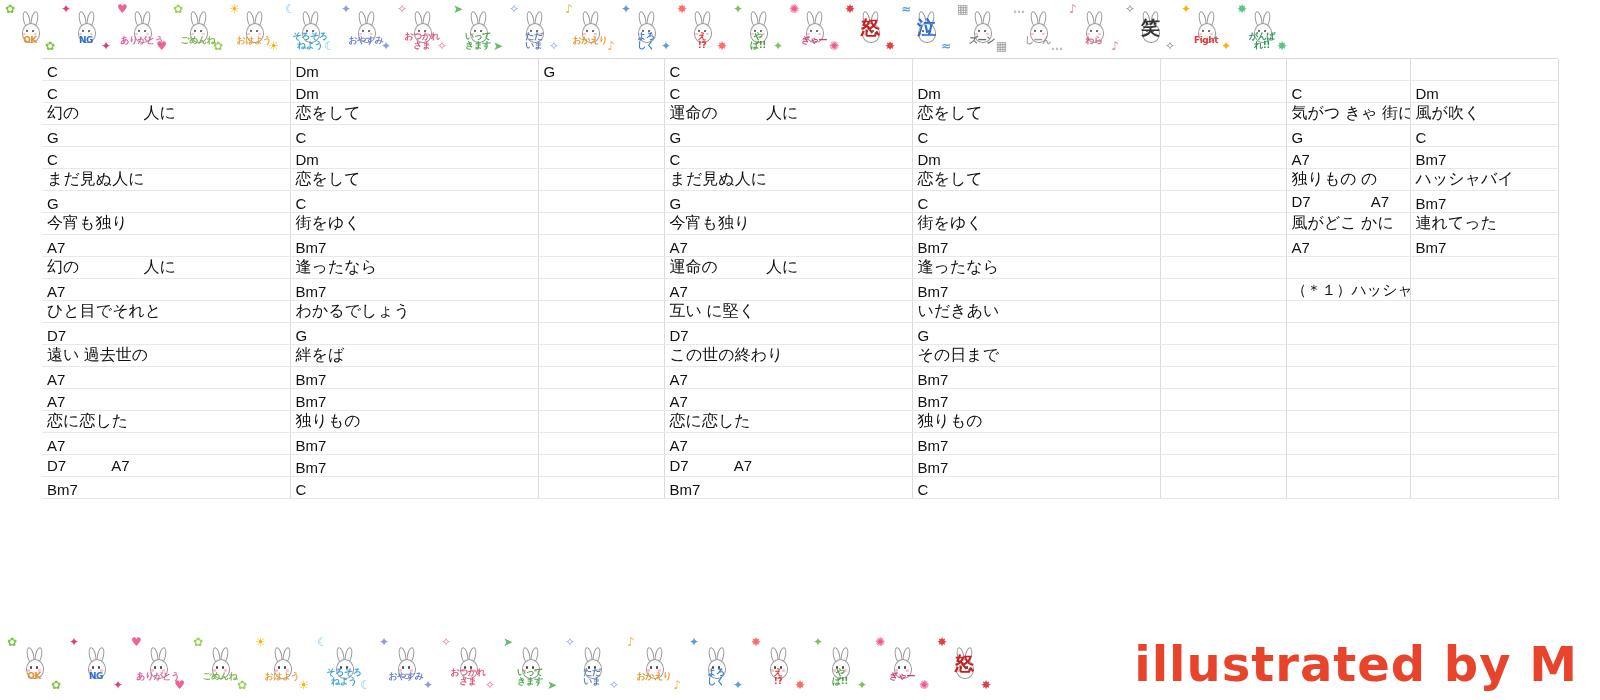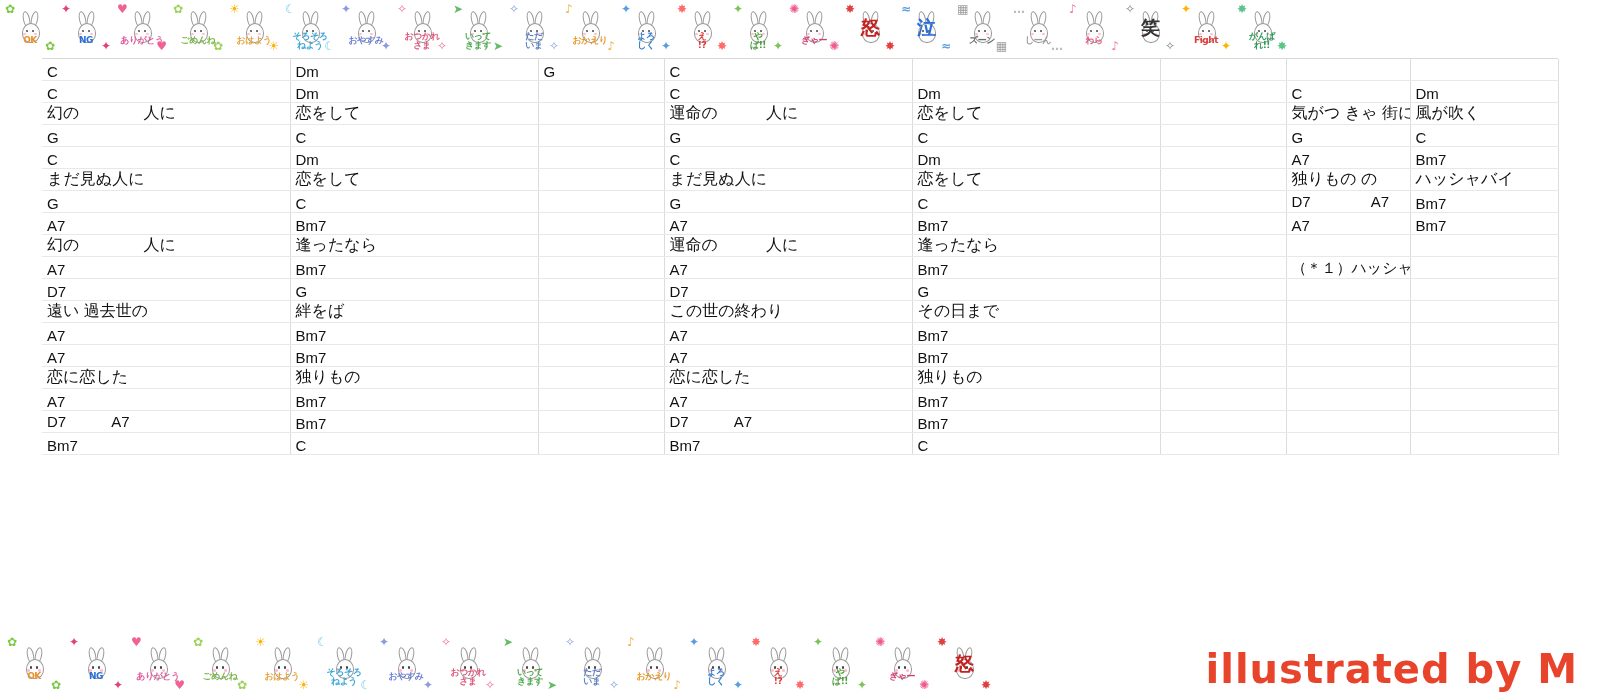--- a/index.html
+++ b/index.html
@@ -98,21 +98,21 @@
     font-size:27px;font-weight:bold;color:#111;letter-spacing:0px;
     padding-bottom:2px;
   }
   .subtitle{font-size:13px;color:#2244cc;}
   .capo{
     font-size:16px;color:#e03030;text-align:right;padding-right:8px;
   }
   .sign{
     position:absolute;right:22px;bottom:8px;
     font-family:"DejaVu Sans",sans-serif;
-    font-size:40px;font-weight:bold;color:#e8442c;
+    font-size:48px;font-weight:bold;color:#e8442c;
     letter-spacing:1px;
   }
 </style>
 </head>
 <body>
 
 <div class="page">
 
   <div class="sticker-strip" id="top-strip">
       <div class="sticker"><span class="deco tl" style="color:#7ac943">✿</span><span class="bunny"><span class="ear l"></span><span class="ear r"></span><span class="body"></span><span class="eye l"></span><span class="eye r"></span><span class="cheek l"></span><span class="cheek r"></span></span><span class="word" style="color:#e8912c">OK</span><span class="deco br" style="color:#7ac943">✿</span></div>
@@ -227,20 +227,30 @@
             <td class="chord">G</td>
             <td class="chord">C</td>
             <td class="chord"></td>
             <td class="chord">G</td>
             <td class="chord">C</td>
             <td class="chord"></td>
             <td class="chord">D7　　　　A7</td>
             <td class="chord">Bm7</td>
           </tr>
           <tr>
+            <td class="lyric">今宵も独り</td>
+            <td class="lyric">街をゆく</td>
+            <td class="lyric"></td>
+            <td class="lyric">今宵も独り</td>
+            <td class="lyric">街をゆく</td>
+            <td class="lyric"></td>
+            <td class="lyric">風がどこ かに</td>
+            <td class="lyric">連れてった</td>
+          </tr>
+          <tr>
             <td class="chord">A7</td>
             <td class="chord">Bm7</td>
             <td class="chord"></td>
             <td class="chord">A7</td>
             <td class="chord">Bm7</td>
             <td class="chord"></td>
             <td class="chord">A7</td>
             <td class="chord">Bm7</td>
           </tr>
           <tr>
@@ -255,20 +265,30 @@
           </tr>
           <tr>
             <td class="chord">A7</td>
             <td class="chord">Bm7</td>
             <td class="chord"></td>
             <td class="chord">A7</td>
             <td class="chord">Bm7</td>
             <td class="chord"></td>
             <td class="chord">（＊１）ハッシャバイ… 子守歌</td>
             <td class="chord"></td>
+          </tr>
+          <tr>
+            <td class="lyric">ひと目でそれと</td>
+            <td class="lyric">わかるでしょう</td>
+            <td class="lyric"></td>
+            <td class="lyric">互い に堅く</td>
+            <td class="lyric">いだきあい</td>
+            <td class="lyric"></td>
+            <td class="lyric"></td>
+            <td class="lyric"></td>
           </tr>
           <tr>
             <td class="chord">D7</td>
             <td class="chord">G</td>
             <td class="chord"></td>
             <td class="chord">D7</td>
             <td class="chord">G</td>
             <td class="chord"></td>
             <td class="chord"></td>
             <td class="chord"></td>

